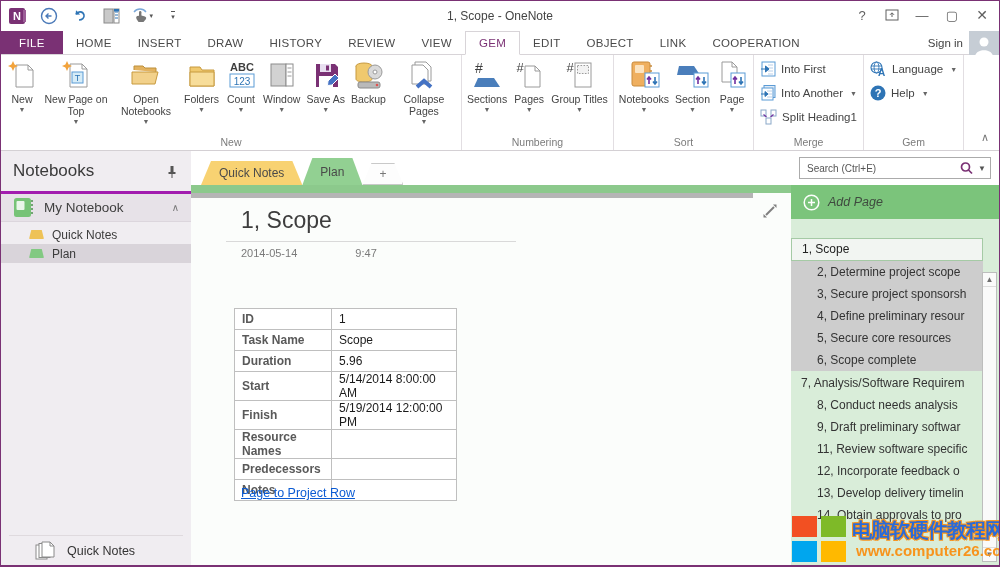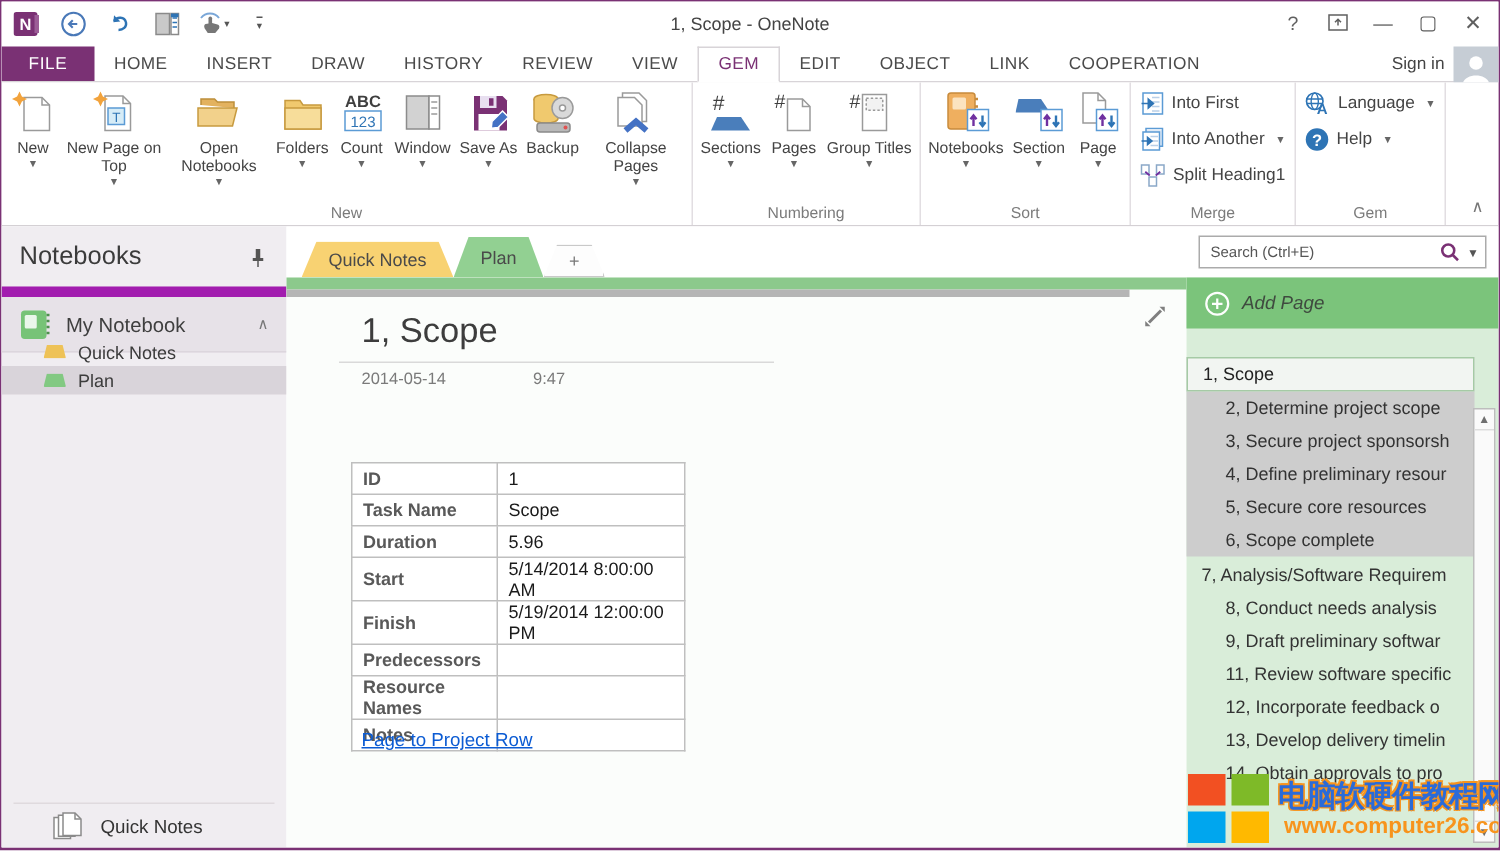--- a/index.html
+++ b/index.html
@@ -48,22 +48,22 @@
   .rsbtn .rdrop { margin:0 0 0 2px; }
   .ribbon-collapse { position:absolute; right:10px; bottom:6px; color:#777; font-size:11px; }
 
   
   .main { position:absolute; top:150px; left:0; right:0; bottom:0; background:#fff; }
 
   
   .sidebar { position:absolute; left:0; top:0; width:190px; bottom:0; background:#f0edf1; }
   .nb-title { position:absolute; left:12px; top:10px; font-size:17px; color:#3b3b3b; }
   .pin { position:absolute; right:14px; top:14px; }
-  .nb-row { position:absolute; left:0; right:0; top:40px; height:44px; background:#e7e2e8;
-            border-top:7px solid #a21caf; border-bottom:1px solid #dcd6dd;
+  .nb-row { position:absolute; left:0; right:0; top:40px; height:31px; background:#e7e2e8;
+            border-top:3px solid #a21caf; border-bottom:1px solid #dcd6dd;
             display:flex; align-items:center; }
   .nb-row .nbicon { margin-left:12px; }
   .nb-row .nblabel { margin-left:10px; font-size:13.5px; color:#3f3f3f; }
   .nb-row .nbchev { position:absolute; right:12px; color:#777; font-size:10px; }
   .sec-list { position:absolute; left:0; right:0; top:74px; }
   .sec-row { height:19px; display:flex; align-items:center; padding-left:28px; font-size:12px; color:#3c3c3c; }
   .sec-row.selected { background:#d9d4da; }
   .sec-tab-ic { width:15px; height:9px; margin-right:8px; border-radius:1px; }
   .sb-footer { position:absolute; left:8px; right:8px; bottom:0; height:30px; border-top:1px solid #dfdade;
                display:flex; align-items:center; }
@@ -576,25 +576,25 @@
             </tr>
             <tr>
               <td class="tl">Start</td>
               <td class="tv">5/14/2014 8:00:00 AM</td>
             </tr>
             <tr>
               <td class="tl">Finish</td>
               <td class="tv">5/19/2014 12:00:00 PM</td>
             </tr>
             <tr>
+              <td class="tl">Resource Names</td>
+              <td class="tv"></td>
+            </tr>
+            <tr>
               <td class="tl">Predecessors</td>
-              <td class="tv"></td>
-            </tr>
-            <tr>
-              <td class="tl">Resource Names</td>
               <td class="tv"></td>
             </tr>
             <tr>
               <td class="tl">Notes</td>
               <td class="tv"></td>
             </tr>
           </tbody>
         </table>
       <a class="page-link" href="#">Page to Project Row</a>
     </div>

